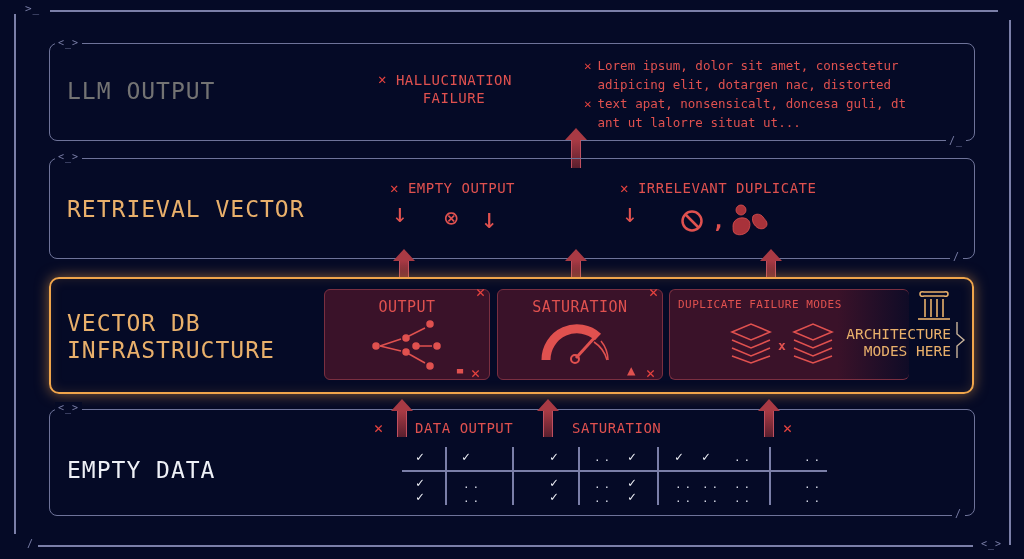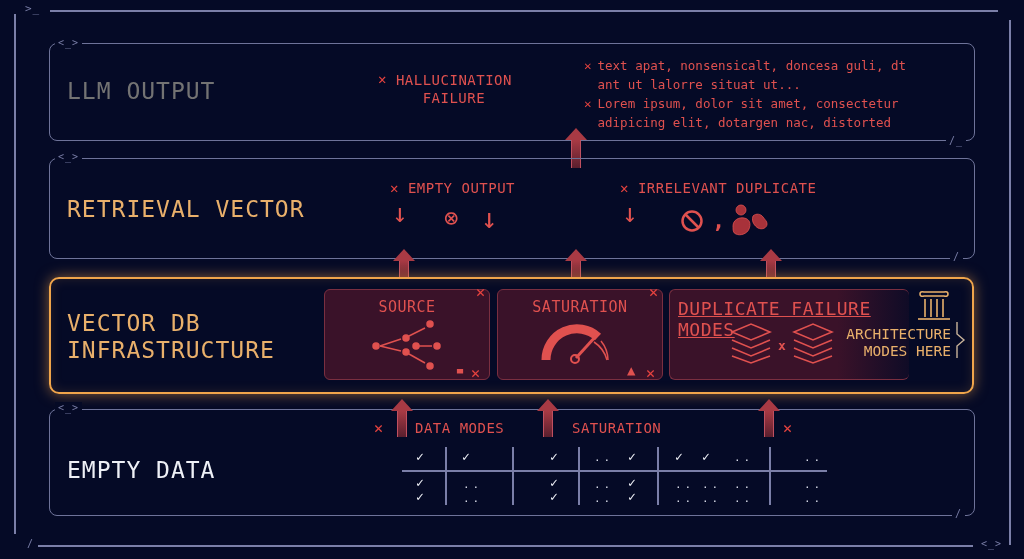--- a/index.html
+++ b/index.html
@@ -39,24 +39,24 @@
 <div class="panel" style="left:49px;top:43px;width:926px;height:98px;"></div>
 <div class="panel-tag" style="left:55px;top:37px;">&lt;_&gt;</div>
 <div class="panel-tag" style="left:946px;top:135px;">/_</div>
 <div class="layer-title red" style="left:67px;top:78px;">LLM OUTPUT</div>
 <div class="abs small-red" style="left:378px;top:71px;">
   <span class="xmark" style="vertical-align:top;">✕</span>
   <span style="display:inline-block;white-space:pre-line;text-align:center;line-height:18px;">HALLUCINATION
 FAILURE</span>
 </div>
 <div class="abs" style="left:584px;top:56px;font-size:12.5px;color:#e0514f;line-height:19px;">
+  <div><span class="xmark" style="vertical-align:top;margin-right:6px;">✕</span><span style="display:inline-block;white-space:pre-line;">Lorem ipsum, dolor sit amet, consectetur
+adipicing elit, dotargen nac, distorted</span></div>
   <div><span class="xmark" style="vertical-align:top;margin-right:6px;">✕</span><span style="display:inline-block;white-space:pre-line;">text apat, nonsensicalt, doncesa guli, dt
 ant ut lalorre situat ut...</span></div>
-  <div><span class="xmark" style="vertical-align:top;margin-right:6px;">✕</span><span style="display:inline-block;white-space:pre-line;">Lorem ipsum, dolor sit amet, consectetur
-adipicing elit, dotargen nac, distorted</span></div>
 </div>
 <div class="arrow-up" style="left:565px;top:128px;">
     <div class="head"></div>
     <div class="shaft" style="height:28px;"></div>
   </div>
 
 <div class="panel" style="left:49px;top:158px;width:926px;height:101px;"></div>
 <div class="panel-tag" style="left:55px;top:151px;">&lt;_&gt;</div>
 <div class="panel-tag" style="left:950px;top:251px;">/</div>
 <div class="layer-title amber" style="left:67px;top:196px;">RETRIEVAL VECTOR</div>
@@ -96,21 +96,21 @@
 <div class="arrow-up" style="left:760px;top:249px;">
     <div class="head"></div>
     <div class="shaft" style="height:18px;"></div>
   </div>
 
 <div class="vdb"></div>
 <div class="layer-title amber" style="left:67px;top:310px;">VECTOR DB
 INFRASTRUCTURE</div>
 
 <div class="card" style="left:324px;top:289px;width:166px;height:91px;">
-  <div class="card-title">SOURCE</div>
+  <div class="card-title">OUTPUT</div>
   <svg class="abs" style="left:46px;top:30px;" width="74" height="50" viewBox="0 0 74 50">
       <g fill="#e0514f" stroke="#e0514f" stroke-width="1.5">
         <circle cx="5" cy="26" r="3"></circle>
         <circle cx="35" cy="18" r="3"></circle>
         <circle cx="35" cy="32" r="3"></circle>
         <circle cx="45" cy="26" r="3"></circle>
         <circle cx="59" cy="4" r="3"></circle>
         <circle cx="66" cy="26" r="3"></circle>
         <circle cx="59" cy="46" r="3"></circle>
         <line x1="9" y1="26" x2="30" y2="19"></line>
@@ -133,21 +133,21 @@
       <path d="M54 22 A31 31 0 0 1 67 40" fill="none" stroke="#e0514f" stroke-width="1.5"></path>
       <line x1="36" y1="38" x2="56" y2="16" stroke="#e0514f" stroke-width="3"></line>
       <circle cx="35" cy="39" r="4" fill="none" stroke="#e0514f" stroke-width="2"></circle>
     </svg>
   <div class="abs" style="left:129px;top:72px;font-size:14px;color:#e0514f;">▲</div>
   <div class="abs xmark" style="left:148px;top:74px;font-size:15px;">✕</div>
 </div>
 <div class="abs xmark" style="left:649px;top:283px;font-size:15px;">✕</div>
 
 <div class="card" style="left:669px;top:289px;width:240px;height:91px;background:linear-gradient(90deg,#3a1229 70%,rgba(58,18,41,0.2));border-right:none;">
-  <div class="abs" style="left:8px;top:8px;font-size:18px;color:#e0514f;letter-spacing:0.5px;text-decoration:underline;">DUPLICATE FAILURE MODES</div>
+  <div class="abs" style="left:8px;top:8px;font-size:11px;color:#e0514f;letter-spacing:0.5px;">DUPLICATE FAILURE MODES</div>
   <svg class="abs" style="left:60px;top:32px;" width="42" height="42" viewBox="0 0 42 42">
       <g fill="none" stroke="#e0514f" stroke-width="1.6">
         <path d="M2 10 L21 2 L40 10 L21 18 Z"></path>
         <path d="M2 18 L21 26 L40 18"></path>
         <path d="M2 26 L21 34 L40 26"></path>
         <path d="M2 34 L21 41 L40 34"></path>
       </g>
     </svg>
   <div class="abs" style="left:108px;top:48px;font-size:13px;color:#e0514f;font-weight:bold;">x</div>
   <svg class="abs" style="left:122px;top:32px;" width="42" height="42" viewBox="0 0 42 42">
@@ -178,21 +178,21 @@
 <div class="panel" style="left:49px;top:409px;width:926px;height:107px;"></div>
 <div class="panel-tag" style="left:55px;top:402px;">&lt;_&gt;</div>
 <div class="panel-tag" style="left:952px;top:508px;">/</div>
 <div class="layer-title white" style="left:67px;top:457px;">EMPTY DATA</div>
 
 <div class="abs xmark" style="left:374px;top:419px;font-size:15px;">✕</div>
 <div class="arrow-up" style="left:391px;top:399px;">
     <div class="head"></div>
     <div class="shaft" style="height:26px;"></div>
   </div>
-<div class="abs small-red" style="left:415px;top:420px;">DATA MODES</div>
+<div class="abs small-red" style="left:415px;top:420px;">DATA OUTPUT</div>
 <div class="arrow-up" style="left:537px;top:399px;">
     <div class="head"></div>
     <div class="shaft" style="height:26px;"></div>
   </div>
 <div class="abs small-red" style="left:572px;top:420px;">SATURATION</div>
 <div class="arrow-up" style="left:758px;top:399px;">
     <div class="head"></div>
     <div class="shaft" style="height:26px;"></div>
   </div>
 <div class="abs xmark" style="left:783px;top:419px;font-size:15px;">✕</div>

